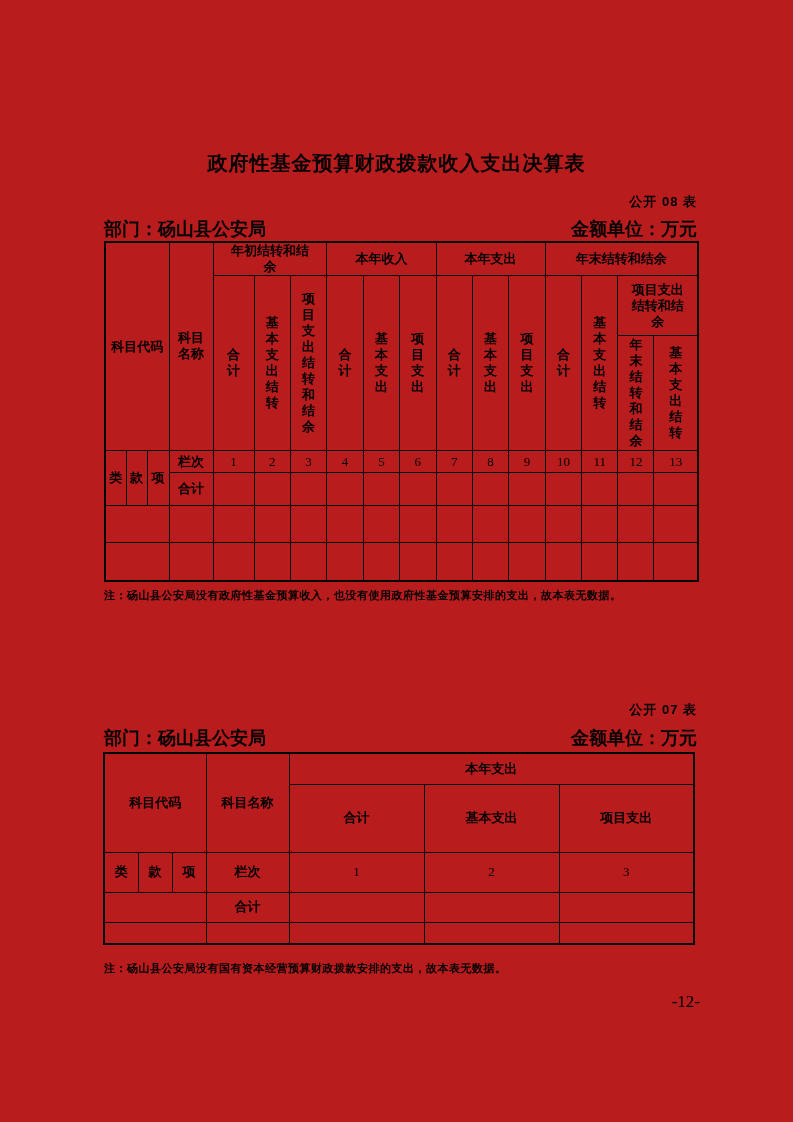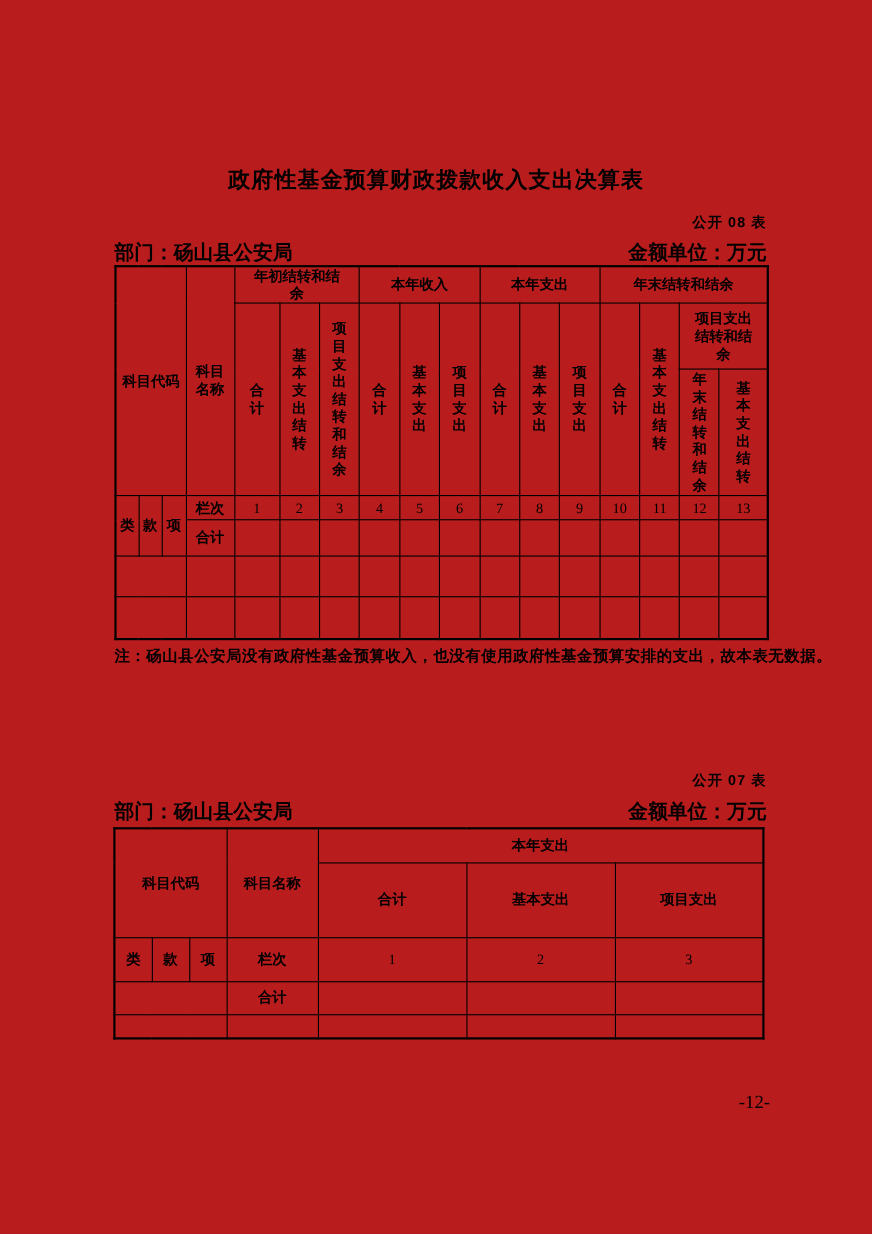--- a/index.html
+++ b/index.html
@@ -69,21 +69,21 @@
     width: 14px;
     word-break: break-all;
     line-height: 16px;
   }
   .wrap6 { display: inline-block; max-width: 80px; word-break: break-all; }
   .wrap4 { display: inline-block; max-width: 54px; word-break: break-all; }
   .prewrap { white-space: pre-line; font-family: Liberation Mono, monospace; }
   .num, .num td { font-family: "Liberation Serif", serif; font-weight: 400; }
   .note {
     position: absolute; left: 104px; right: 34px;
-    font-size: 14px; font-weight: 600; letter-spacing: 0.5px;
+    font-size: 11px; font-weight: 600; letter-spacing: 0.5px;
   }
   .note1 { top: 588px; }
   .note2 { top: 961px; }
   .page-number {
     position: absolute; top: 992px; right: 93px;
     font-family: "Liberation Serif", serif;
     font-size: 17px; font-weight: 400;
   }
 </style>
 </head>
@@ -266,16 +266,17 @@
     <tr class="t2-r5">
       <td colspan="3"></td>
       <td></td>
       <td></td>
       <td></td>
       <td></td>
     </tr>
   </tbody>
     </table>
 
+  <div class="note note2">注：砀山县公安局没有国有资本经营预算财政拨款安排的支出，故本表无数据。</div>
 
   <div class="page-number">-12-</div>
 
 </div>
 
 </body></html>

